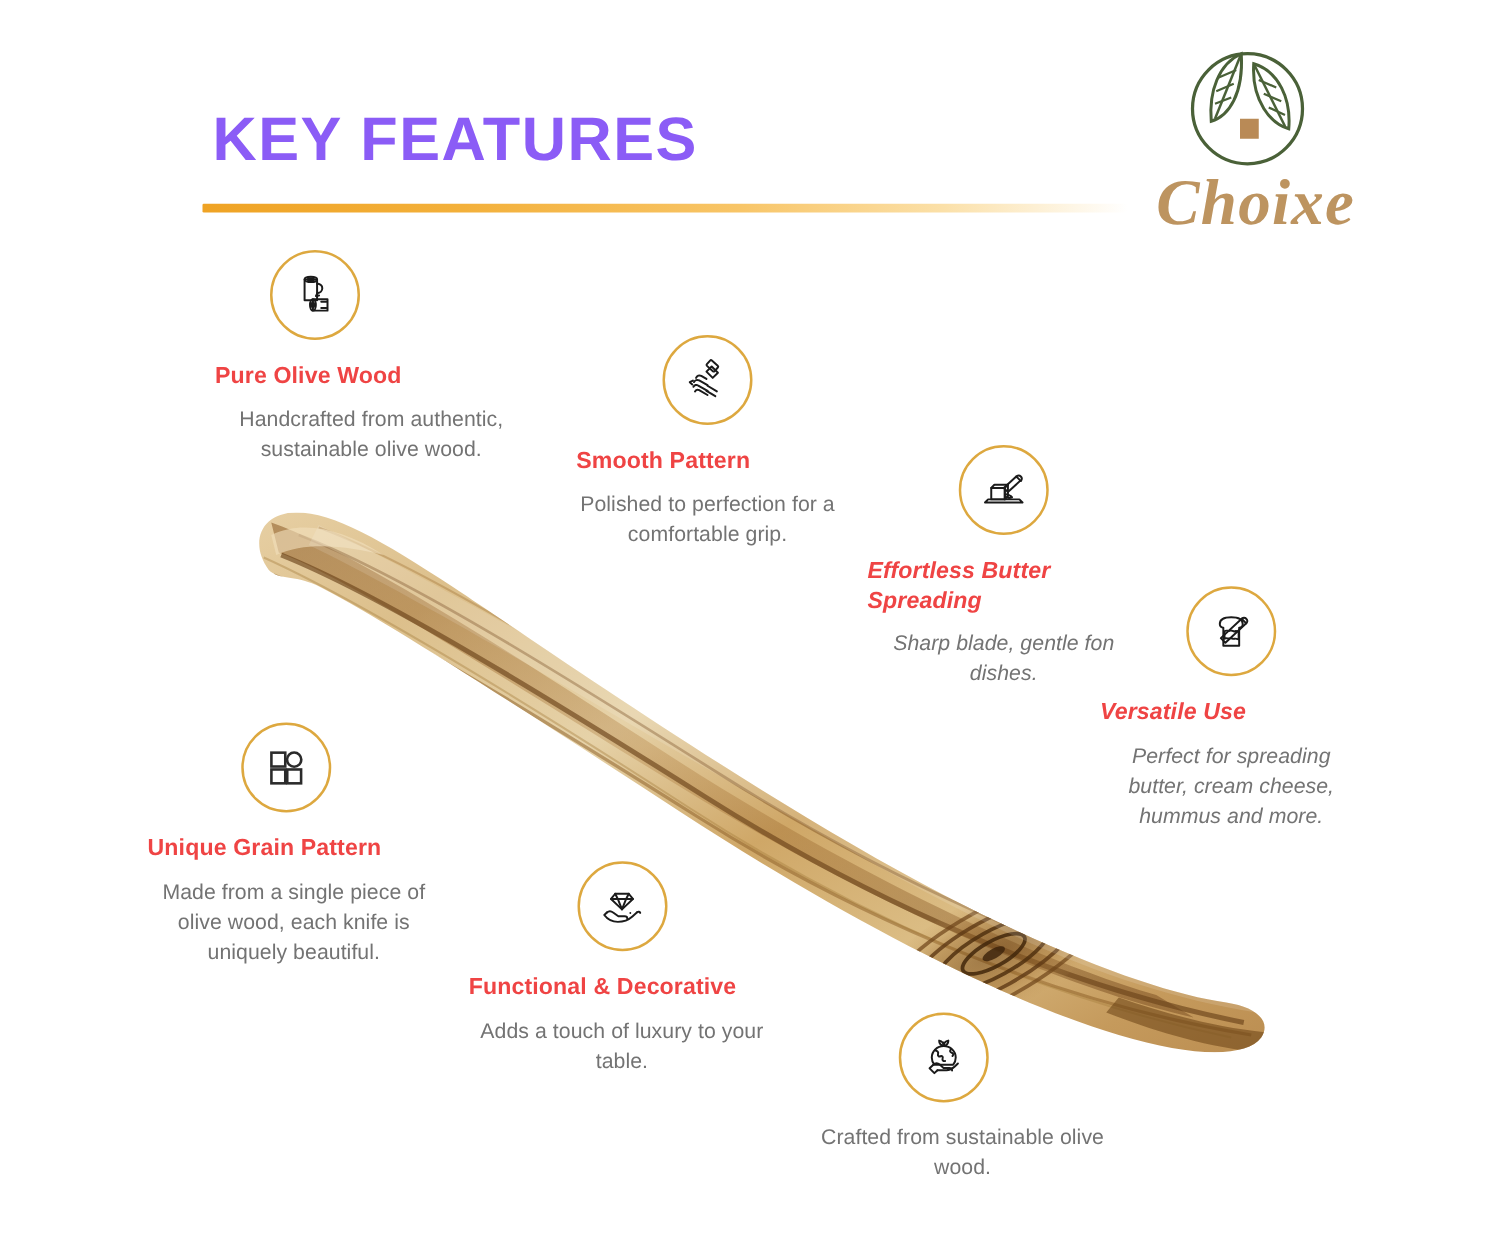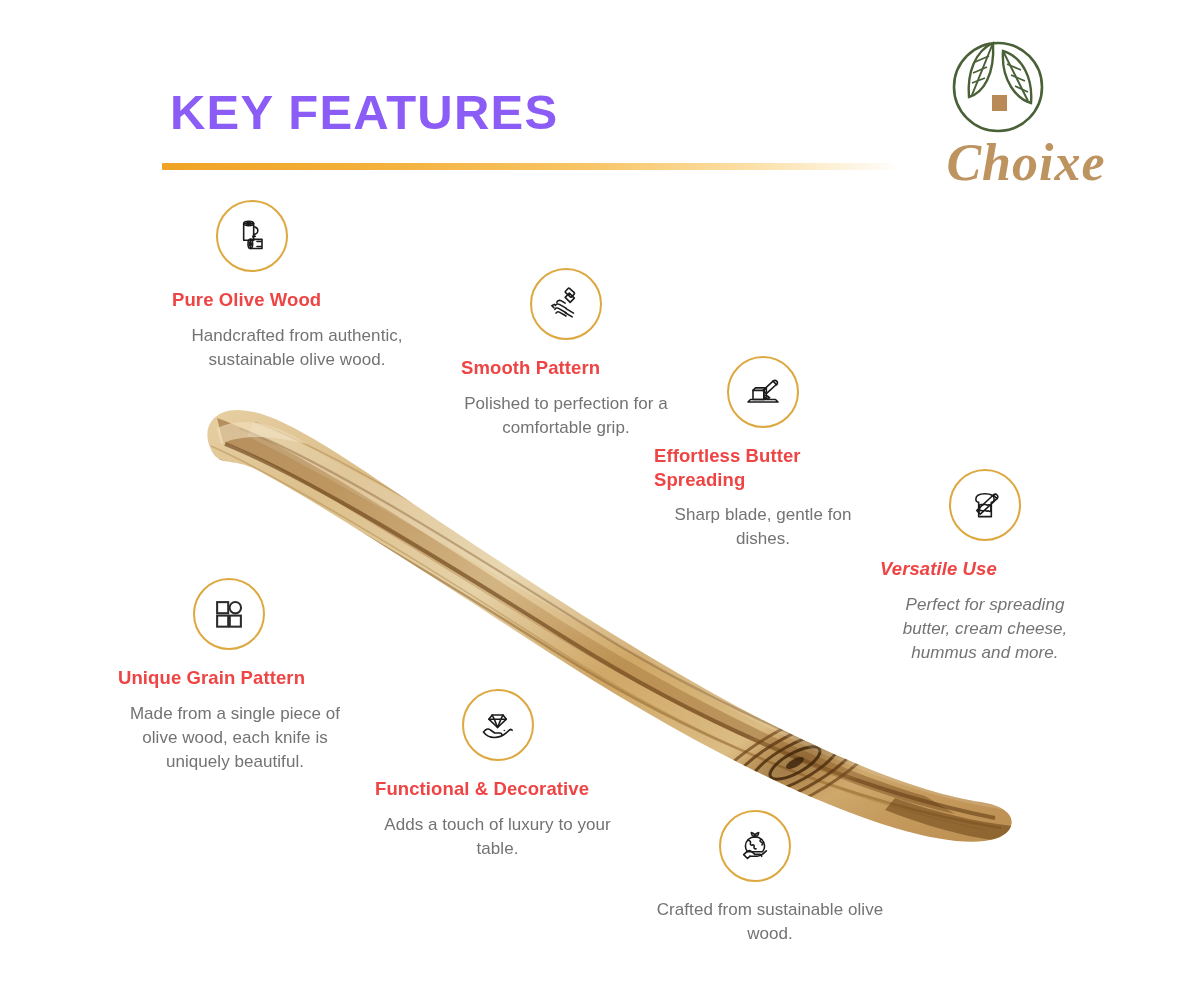--- a/index.html
+++ b/index.html
@@ -22,22 +22,21 @@
     position:absolute; left:162px; top:163px;
     width:740px; height:7px;
     background:linear-gradient(to right,#EFA324 0%,#F3B03A 28%,#F8C567 58%,#FBE0A8 80%,rgba(255,255,255,0) 100%);
     border-radius:1px;
   }
 
   
   #brand-logo { position:absolute; left:925px; top:35px; width:170px; height:160px; }
   #logo-mark { position:absolute; left:18px; top:0; width:110px; height:105px; }
   #brand-name {
-    position:absolute; left:16px; top:98px; width:170px;
-    text-align:center;
+    position:absolute; left:0; top:98px; width:170px;
     font-family:"Liberation Serif", serif;
     font-style:italic; font-size:52px; font-weight:bold;
     color:#BD9460; letter-spacing:1px;
     white-space:nowrap;
   }
 
   
   #product-image {
     position:absolute; left:195px; top:398px;
     width:830px; height:455px;
@@ -60,21 +59,21 @@
     margin-bottom:12px;
   }
   .feature-desc {
     font-size:17px; color:#737373; text-align:center;
     line-height:1.42; letter-spacing:.05px;
   }
 
   
   #feature-0 { left:172px; top:200px;  width:250px; }
   #feature-1 { left:461px; top:268px;  width:210px; }
-  #feature-2 { left:654px; top:356px;  width:218px; }
+  #feature-2 { left:694px; top:356px;  width:218px;font-style:italic; }
   #feature-3 { left:880px; top:469px;  width:210px;font-style:italic; }
   #feature-4 { left:118px; top:578px;  width:234px; }
   #feature-5 { left:375px; top:689px;  width:245px; }
   #feature-6 { left:650px; top:810px;  width:240px; }
 
   #feature-0 .feature-icon-wrap { margin-left:44px; }
   #feature-4 .feature-icon-wrap { margin-left:75px; }
   #feature-6 .feature-icon-wrap { margin-left:69px; }
 </style>
 </head>

